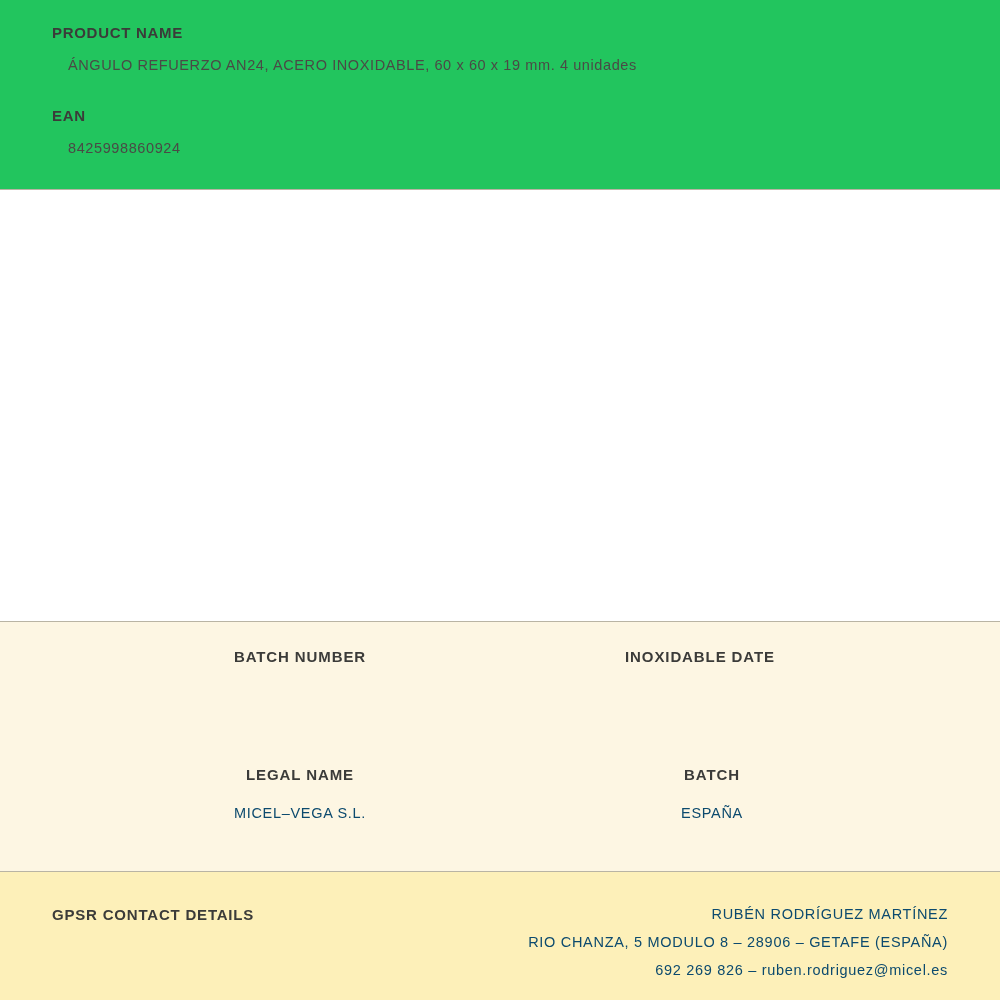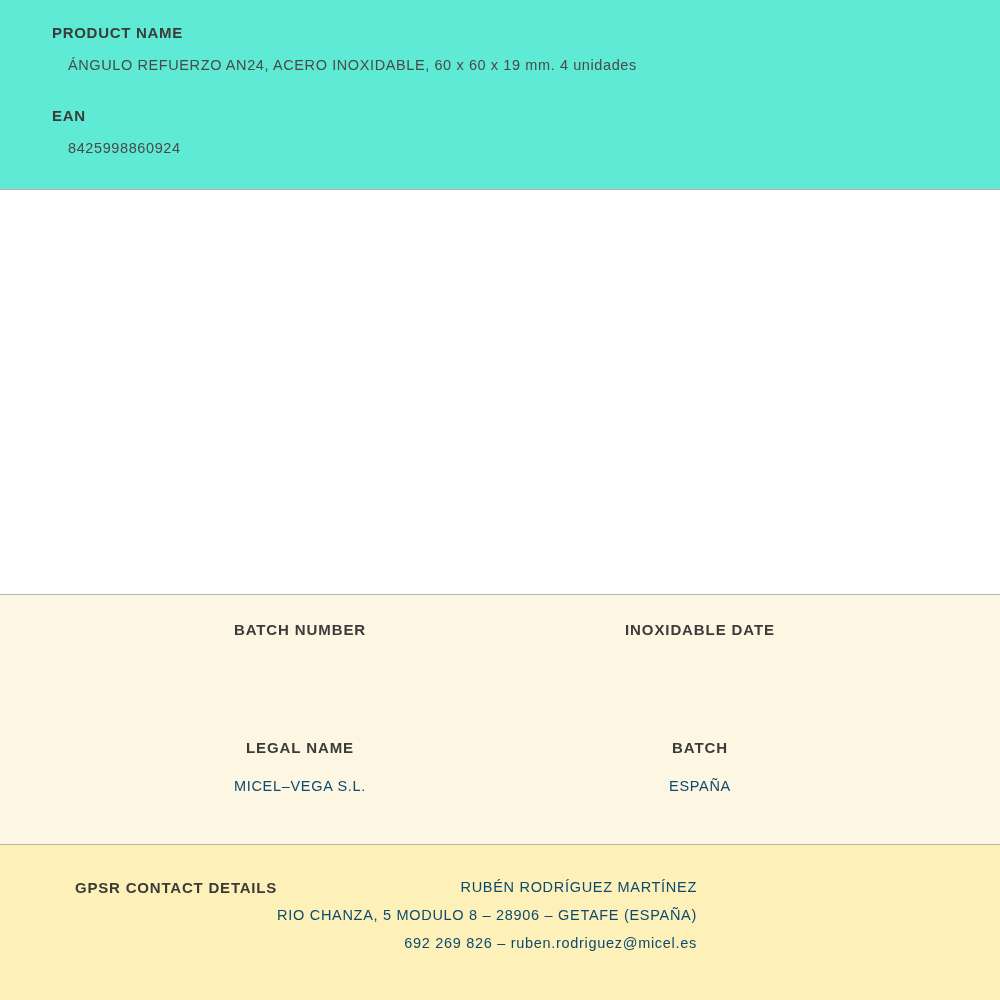--- a/index.html
+++ b/index.html
@@ -17,21 +17,21 @@
   .sheet {
     position: relative;
     width: 1000px;
     height: 1000px;
     display: flex;
     flex-direction: column;
   }
 
   
   .top-block {
-    background: #5eead4;
+    background: #22c55e;
     padding: 24px 52px 0 52px;
     height: 190px;
     box-sizing: border-box;
     border-bottom: 1px solid #b9b4a4;
   }
   .field-label {
     font-size: 15px;
     font-weight: bold;
     letter-spacing: 0.7px;
     color: #3b3b39;
@@ -61,20 +61,21 @@
     box-sizing: border-box;
     padding: 26px 0 0 0;
     border-bottom: 1px solid #b9b4a4;
   }
   .info-row {
     display: flex;
     width: 100%;
   }
   .info-row + .info-row {
     margin-top: 62px;
+    gap: 12px;
   }
   .info-cell {
     flex: 0 0 40%;
     text-align: center;
   }
   .info-cell.col-1 { margin-left: 100px; }
   .info-cell.col-2 { margin-left: 0; }
   .info-title {
     font-size: 15px;
     font-weight: bold;
@@ -86,24 +87,25 @@
     font-size: 14.5px;
     letter-spacing: 0.7px;
     color: #0c4a6e;
     margin: 22px 0 0 0;
     min-height: 17px;
   }
 
   
   .footer-block {
     background: #fdf0b9;
-    height: 155px;
+    height: 128px;
     box-sizing: border-box;
-    padding: 34px 52px 0 75px;
+    padding: 34px 52px 0 52px;
     display: flex;
+    justify-content: space-between;
     align-items: flex-start;
   }
   .footer-label {
     font-size: 15px;
     font-weight: bold;
     letter-spacing: 0.8px;
     color: #3b3b39;
     margin: 0;
     white-space: nowrap;
   }

